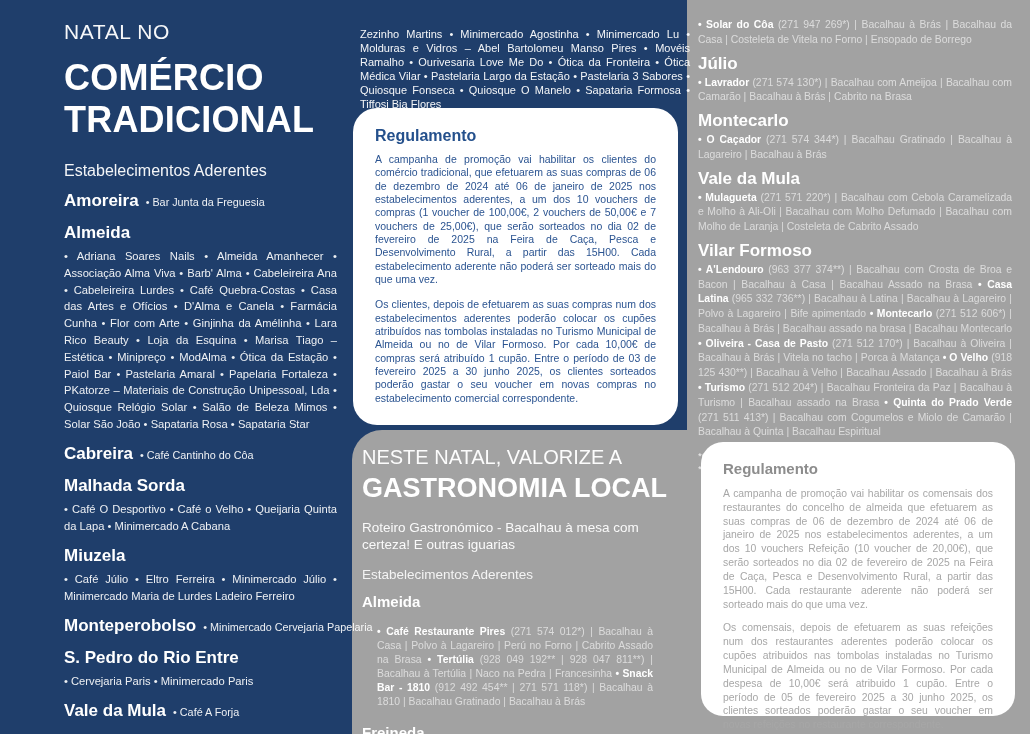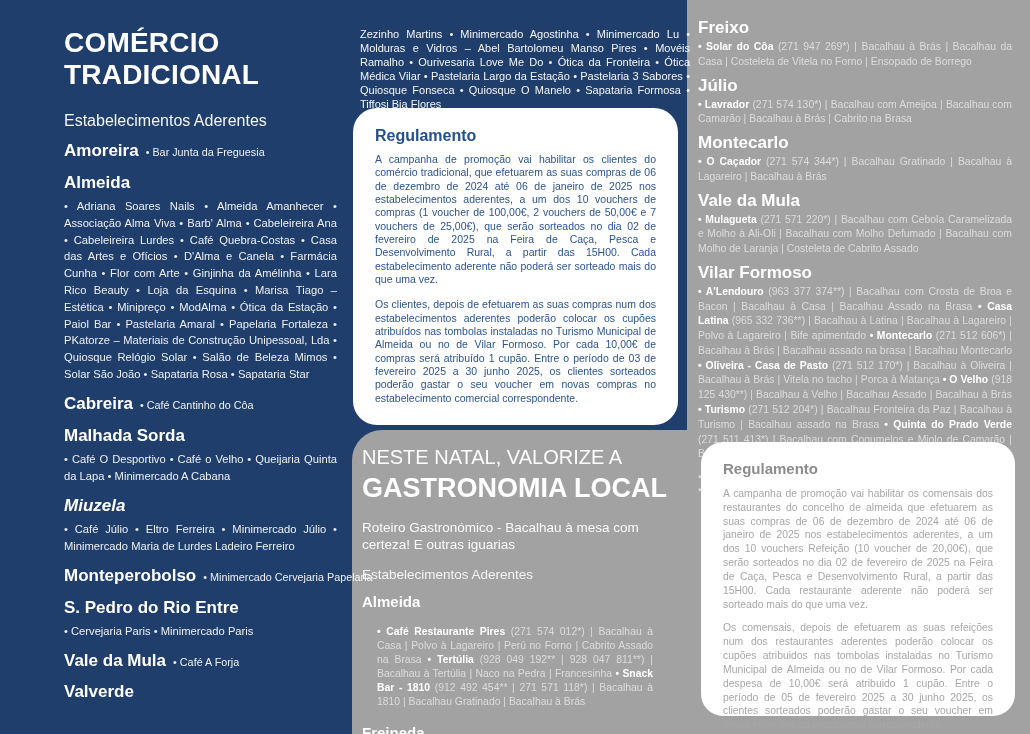--- a/index.html
+++ b/index.html
@@ -9,21 +9,21 @@
     font-family:"Liberation Sans",sans-serif;
     -webkit-font-smoothing:antialiased;
   }
   
   .bg-right{position:absolute;left:687px;top:0;right:0;bottom:0;background:#a2a2a2;z-index:0;}
   .gastro-panel{position:absolute;left:352px;top:430px;right:0;bottom:0;background:#a2a2a2;border-top-left-radius:30px;z-index:0;}
 
   
   .col-left{position:absolute;left:64px;top:20px;width:273px;color:#fff;z-index:2;}
   .c-eyebrow{font-size:21px;font-weight:400;letter-spacing:.6px;color:rgba(255,255,255,.96);}
-  .c-title{font-size:28px;font-weight:800;letter-spacing:.2px;margin-top:7px;}
+  .c-title{font-size:36px;font-weight:800;letter-spacing:.2px;margin-top:13px;}
   .c-sub{font-size:16px;margin-top:21px;color:rgba(255,255,255,.95);}
   .c-row{margin-top:11px;white-space:nowrap;}
   .c-head{font-size:17px;font-weight:700;}
   .c-head.block{margin-top:12px;}
   .c-inline{font-size:10.8px;margin-left:7px;color:rgba(255,255,255,.92);}
   .c-list{font-size:11.2px;line-height:1.5;text-align:justify;margin:5px 0 0;color:rgba(255,255,255,.92);}
 
   
   .mid-top{position:absolute;left:360px;top:16px;width:330px;z-index:2;
     font-size:11px;line-height:1.28;text-align:justify;color:rgba(255,255,255,.95);}
@@ -60,30 +60,31 @@
   .reg2 p{font-size:10.4px;line-height:1.33;text-align:justify;margin:0 0 10px;}
   h2,h3,p{padding:0;}
 </style>
 </head>
 <body>
 
 <div class="bg-right"></div>
 <div class="gastro-panel"></div>
 
 <div class="col-left">
+  <div class="c-eyebrow">NATAL NO</div>
   <div class="c-title">COMÉRCIO TRADICIONAL</div>
   <div class="c-sub">Estabelecimentos Aderentes</div>
   <div id="commerce-sections">
       <div class="c-row"><span class="c-head">Amoreira</span><span class="c-inline">• Bar Junta da Freguesia</span></div>
       <h3 class="c-head block" style="margin: 12px 0px 0px;">Almeida</h3>
       <p class="c-list">• Adriana Soares Nails • Almeida Amanhecer • Associação Alma Viva • Barb' Alma • Cabeleireira Ana • Cabeleireira Lurdes • Café Quebra-Costas • Casa das Artes e Ofícios • D'Alma e Canela • Farmácia Cunha • Flor com Arte • Ginjinha da Amélinha • Lara Rico Beauty • Loja da Esquina • Marisa Tiago – Estética • Minipreço • ModAlma • Ótica da Estação • Paiol Bar • Pastelaria Amaral • Papelaria Fortaleza • PKatorze – Materiais de Construção Unipessoal, Lda • Quiosque Relógio Solar • Salão de Beleza Mimos • Solar São João • Sapataria Rosa • Sapataria Star</p>
       <div class="c-row"><span class="c-head">Cabreira</span><span class="c-inline">• Café Cantinho do Côa</span></div>
       <h3 class="c-head block" style="margin: 12px 0px 0px;">Malhada Sorda</h3>
       <p class="c-list">• Café O Desportivo • Café o Velho • Queijaria Quinta da Lapa • Minimercado A Cabana</p>
-      <h3 class="c-head block" style="margin: 12px 0px 0px; font-style: italic;">Miuzela</h3>
+      <h3 class="c-head block" style="margin: 12px 0px 0px;">Miuzela</h3>
       <p class="c-list">• Café Júlio • Eltro Ferreira • Minimercado Júlio • Minimercado Maria de Lurdes Ladeiro Ferreiro</p>
       <div class="c-row"><span class="c-head">Monteperobolso</span><span class="c-inline">• Minimercado Cervejaria Papelaria</span></div>
       <h3 class="c-head block" style="margin: 12px 0px 0px;">S. Pedro do Rio Entre</h3>
       <p class="c-list">• Cervejaria Paris • Minimercado Paris</p>
       <div class="c-row"><span class="c-head">Vale da Mula</span><span class="c-inline">• Café A Forja</span></div>
       <div class="c-row"><span class="c-head">Valverde</span></div>
     </div>
 </div>
 
 <p class="mid-top">Zezinho Martins • Minimercado Agostinha • Minimercado Lu • Molduras e Vidros – Abel Bartolomeu Manso Pires • Movéis Ramalho • Ourivesaria Love Me Do • Ótica da Fronteira • Ótica Médica Vilar • Pastelaria Largo da Estação • Pastelaria 3 Sabores • Quiosque Fonseca • Quiosque O Manelo • Sapataria Formosa • Tiffosi Bia Flores</p>
@@ -102,21 +103,20 @@
   <div class="g-sections" id="gastro-sections">
       <h3>Almeida</h3>
       <p class="r-par"><span class="e-name">• Café Restaurante Pires </span><span class="e-detail">(271 574 012*) | Bacalhau à Casa | Polvo à Lagareiro | Perú no Forno | Cabrito Assado na Brasa </span><span class="e-name">• Tertúlia </span><span class="e-detail">(928 049 192** | 928 047 811**) | Bacalhau à Tertúlia | Naco na Pedra | Francesinha </span><span class="e-name">• Snack Bar - 1810 </span><span class="e-detail">(912 492 454** | 271 571 118*) | Bacalhau à 1810 | Bacalhau Gratinado | Bacalhau à Brás </span></p>
       <h3>Freineda</h3>
       <p class="r-par"><span class="e-name">• Wellington </span><span class="e-detail small">(961 881 562**) | Bacalhau à Wellington | Bacalhau com natas | Wellington Beef </span></p>
     </div>
 </div>
 
 <div class="col-right">
   <div id="restaurant-sections">
-      <h3>Freixo</h3>
       <p class="r-par"><span class="e-name">• Solar do Côa </span><span class="e-detail">(271 947 269*) | Bacalhau à Brás | Bacalhau da Casa | Costeleta de Vitela no Forno | Ensopado de Borrego </span></p>
       <h3>Júlio</h3>
       <p class="r-par"><span class="e-name">• Lavrador </span><span class="e-detail">(271 574 130*) | Bacalhau com Ameijoa | Bacalhau com Camarão | Bacalhau à Brás | Cabrito na Brasa </span></p>
       <h3>Montecarlo</h3>
       <p class="r-par"><span class="e-name">• O Caçador </span><span class="e-detail">(271 574 344*) | Bacalhau Gratinado | Bacalhau à Lagareiro | Bacalhau à Brás </span></p>
       <h3>Vale da Mula</h3>
       <p class="r-par"><span class="e-name">• Mulagueta </span><span class="e-detail">(271 571 220*) | Bacalhau com Cebola Caramelizada e Molho à Ali-Oli | Bacalhau com Molho Defumado | Bacalhau com Molho de Laranja | Costeleta de Cabrito Assado </span></p>
       <h3>Vilar Formoso</h3>
       <p class="r-par"><span class="e-name">• A'Lendouro </span><span class="e-detail">(963 377 374**) | Bacalhau com Crosta de Broa e Bacon | Bacalhau à Casa | Bacalhau Assado na Brasa </span><span class="e-name">• Casa Latina </span><span class="e-detail">(965 332 736**) | Bacalhau à Latina | Bacalhau à Lagareiro | Polvo à Lagareiro | Bife apimentado </span><span class="e-name">• Montecarlo </span><span class="e-detail">(271 512 606*) | Bacalhau à Brás | Bacalhau assado na brasa | Bacalhau Montecarlo </span><span class="e-name">• Oliveira - Casa de Pasto </span><span class="e-detail">(271 512 170*) | Bacalhau à Oliveira | Bacalhau à Brás | Vitela no tacho | Porca à Matança </span><span class="e-name">• O Velho </span><span class="e-detail">(918 125 430**) | Bacalhau à Velho | Bacalhau Assado | Bacalhau à Brás </span><span class="e-name">• Turismo </span><span class="e-detail">(271 512 204*) | Bacalhau Fronteira da Paz | Bacalhau à Turismo | Bacalhau assado na Brasa </span><span class="e-name">• Quinta do Prado Verde </span><span class="e-detail">(271 511 413*) | Bacalhau com Cogumelos e Miolo de Camarão | Bacalhau à Quinta | Bacalhau Espiritual </span></p>
     </div>

